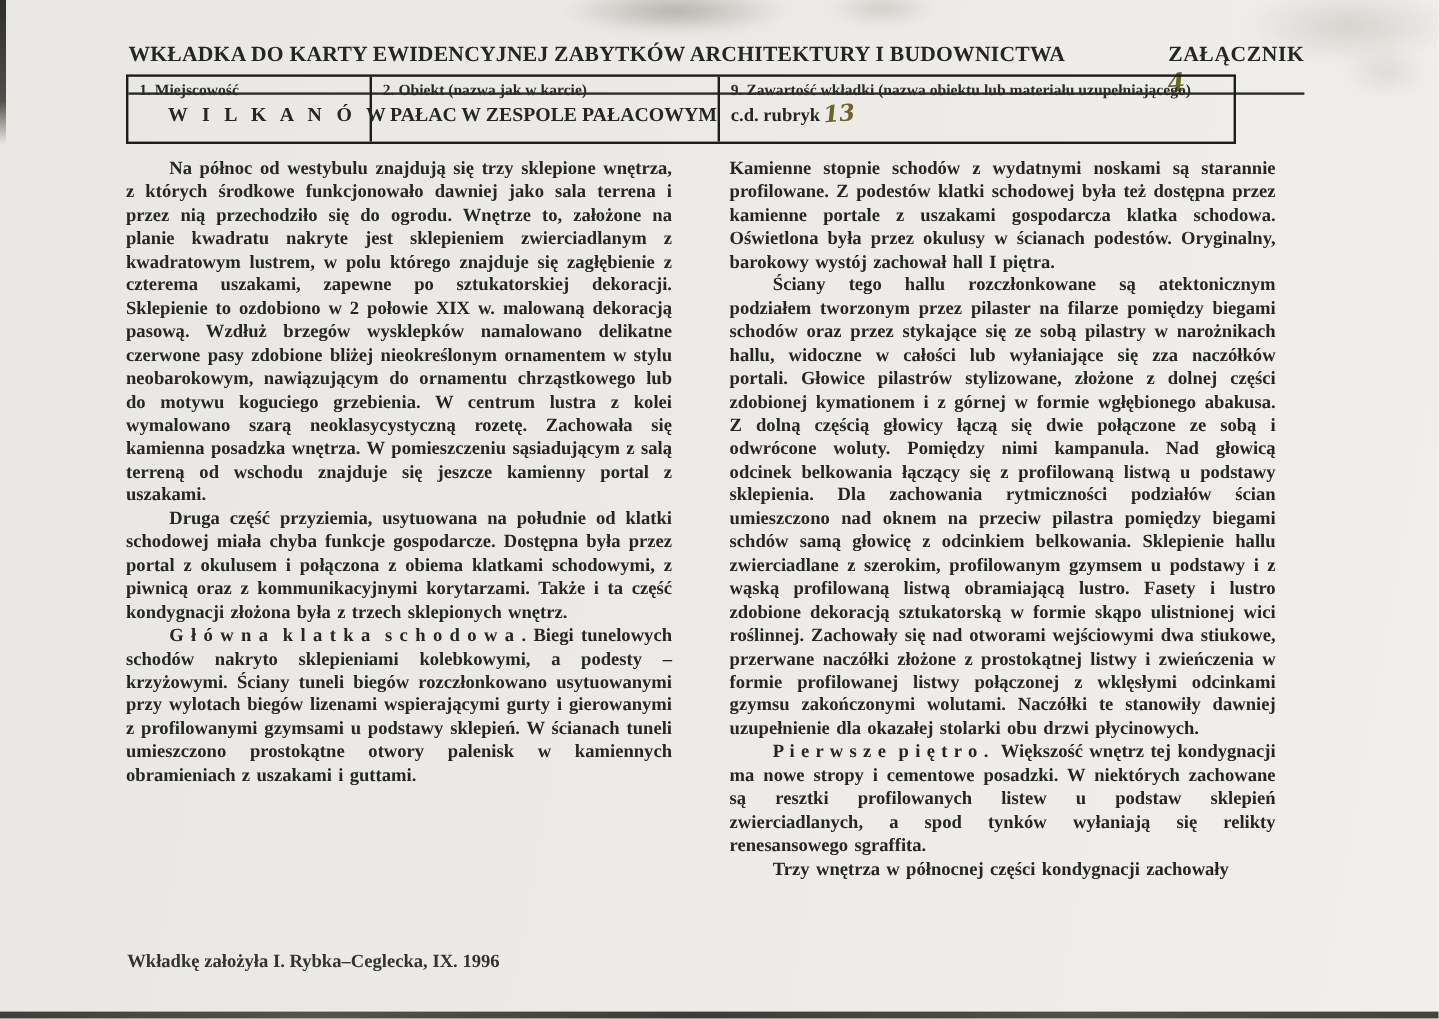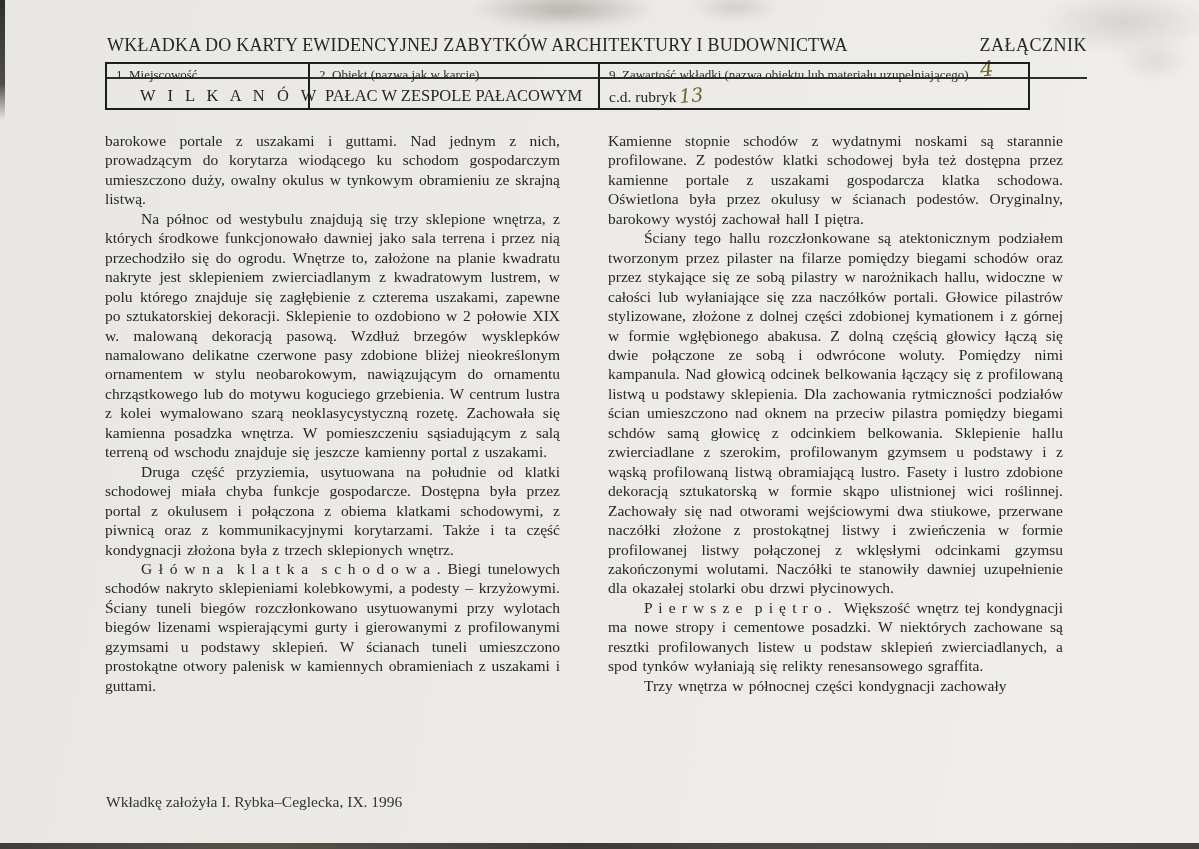--- a/index.html
+++ b/index.html
@@ -1,19 +1,19 @@
 <!DOCTYPE html>
 <html><head>
 <meta charset="utf-8">
 <style>
   html,body { margin:0; padding:0; }
   .sheet {
     position:relative; width:1199px; height:849px; overflow:hidden;
     background:linear-gradient(100deg,#e8e7e3 0%,#eceae7 45%,#f1efec 100%);
-    font-family:"Liberation Serif", serif; color:#262624;
+    font-family:"Liberation Serif", serif; color:#262624;font-weight:bold;
   }
   .edge-left {
     position:absolute; left:0; top:0; width:5px; height:120px;
     background:linear-gradient(to bottom,#2e2e2c 0%,#504f4a 70%,rgba(80,79,74,0) 100%);
   }
   .edge-bottom {
     position:absolute; left:0; bottom:0; width:100%; height:6px;
     background:linear-gradient(to right,#3f3e3a,#555349 22%,#3c3b37 48%,#524f48 75%,#44423d);
   }
   .smudge { position:absolute; border-radius:50%; filter:blur(5px); pointer-events:none; }
@@ -35,21 +35,21 @@
   .attachment { display:flex; align-items:baseline; gap:8px;flex-direction:column; }
   .attachment-label { font-size:18px; letter-spacing:0.5px; }
   .hand {
     color:#6e6426; font-style:italic; font-family:"DejaVu Serif", serif;
     display:inline-block; transform:rotate(-5deg);
   }
   .hand.num4 { font-size:21px; line-height:10px; }
   .hand.num13 { font-size:19px; }
 
   .header-table {
-    position:absolute; left:105px; top:62px; width:925px; height:48px;
+    position:absolute; left:105px; top:62px; width:925px; height:58px;
     display:flex; border:2px solid #1d1d1b; box-sizing:border-box;
   }
   .cell { border-right:2px solid #1d1d1b; box-sizing:border-box; padding:3px 9px 0 9px; }
   .cell:last-child { border-right:none; }
   .cell.c1 { width:203px; }
   .cell.c2 { width:290px; }
   .cell.c3 { flex:1; }
   .cell-label { font-size:13px; color:#2b2b29; }
   .cell-value { font-size:16.5px; margin-top:3px; white-space:nowrap; }
   .cell.c1 .cell-value { letter-spacing:4px; padding-left:24px; }
@@ -95,21 +95,20 @@
       <div class="cell-label">9. Zawartość wkładki (nazwa obiektu lub materiału uzupełniającego)</div>
       <div class="cell-value">
         <span>c.d. rubryk</span>
         <span class="hand num13">13</span>
       </div>
     </div>
   </div>
 
   <div class="columns">
     <div class="col">
-      <p>barokowe portale z uszakami i guttami. Nad jednym z nich, prowadzącym do korytarza wiodącego ku schodom gospodarczym umieszczono duży, owalny okulus w tynkowym obramieniu ze skrajną listwą.</p>
       <p class="indent">Na północ od westybulu znajdują się trzy sklepione wnętrza, z których środkowe funkcjonowało dawniej jako sala terrena i przez nią przechodziło się do ogrodu. Wnętrze to, założone na planie kwadratu nakryte jest sklepieniem zwierciadlanym z kwadratowym lustrem, w polu którego znajduje się zagłębienie z czterema uszakami, zapewne po sztukatorskiej dekoracji. Sklepienie to ozdobiono w 2 połowie XIX w. malowaną dekoracją pasową. Wzdłuż brzegów wysklepków namalowano delikatne czerwone pasy zdobione bliżej nieokreślonym ornamentem w stylu neobarokowym, nawiązującym do ornamentu chrząstkowego lub do motywu koguciego grzebienia. W centrum lustra z kolei wymalowano szarą neoklasycystyczną rozetę. Zachowała się kamienna posadzka wnętrza. W pomieszczeniu sąsiadującym z salą terreną od wschodu znajduje się jeszcze kamienny portal z uszakami.</p>
       <p class="indent">Druga część przyziemia, usytuowana na południe od klatki schodowej miała chyba funkcje gospodarcze. Dostępna była przez portal z okulusem i połączona z obiema klatkami schodowymi, z piwnicą oraz z kommunikacyjnymi korytarzami. Także i ta część kondygnacji złożona była z trzech sklepionych wnętrz.</p>
       <p class="indent">G ł ó w n a&nbsp; k l a t k a&nbsp; s c h o d o w a . Biegi tunelowych schodów nakryto sklepieniami kolebkowymi, a podesty – krzyżowymi. Ściany tuneli biegów rozczłonkowano usytuowanymi przy wylotach biegów lizenami wspierającymi gurty i gierowanymi z profilowanymi gzymsami u podstawy sklepień. W ścianach tuneli umieszczono prostokątne otwory palenisk w kamiennych obramieniach z uszakami i guttami.</p>
     </div>
     <div class="col">
       <p>Kamienne stopnie schodów z wydatnymi noskami są starannie profilowane. Z podestów klatki schodowej była też dostępna przez kamienne portale z uszakami gospodarcza klatka schodowa. Oświetlona była przez okulusy w ścianach podestów. Oryginalny, barokowy wystój zachował hall I piętra.</p>
       <p class="indent">Ściany tego hallu rozczłonkowane są atektonicznym podziałem tworzonym przez pilaster na filarze pomiędzy biegami schodów oraz przez stykające się ze sobą pilastry w narożnikach hallu, widoczne w całości lub wyłaniające się zza naczółków portali. Głowice pilastrów stylizowane, złożone z dolnej części zdobionej kymationem i z górnej w formie wgłębionego abakusa. Z dolną częścią głowicy łączą się dwie połączone ze sobą i odwrócone woluty. Pomiędzy nimi kampanula. Nad głowicą odcinek belkowania łączący się z profilowaną listwą u podstawy sklepienia. Dla zachowania rytmiczności podziałów ścian umieszczono nad oknem na przeciw pilastra pomiędzy biegami schdów samą głowicę z odcinkiem belkowania. Sklepienie hallu zwierciadlane z szerokim, profilowanym gzymsem u podstawy i z wąską profilowaną listwą obramiającą lustro. Fasety i lustro zdobione dekoracją sztukatorską w formie skąpo ulistnionej wici roślinnej. Zachowały się nad otworami wejściowymi dwa stiukowe, przerwane naczółki złożone z prostokątnej listwy i zwieńczenia w formie profilowanej listwy połączonej z wklęsłymi odcinkami gzymsu zakończonymi wolutami. Naczółki te stanowiły dawniej uzupełnienie dla okazałej stolarki obu drzwi płycinowych.</p>
       <p class="indent">P i e r w s z e&nbsp; p i ę t r o .&nbsp; Większość wnętrz tej kondygnacji ma nowe stropy i cementowe posadzki. W niektórych zachowane są resztki profilowanych listew u podstaw sklepień zwierciadlanych, a spod tynków wyłaniają się relikty renesansowego sgraffita.</p>
       <p class="indent">Trzy wnętrza w północnej części kondygnacji zachowały</p>
     </div>

